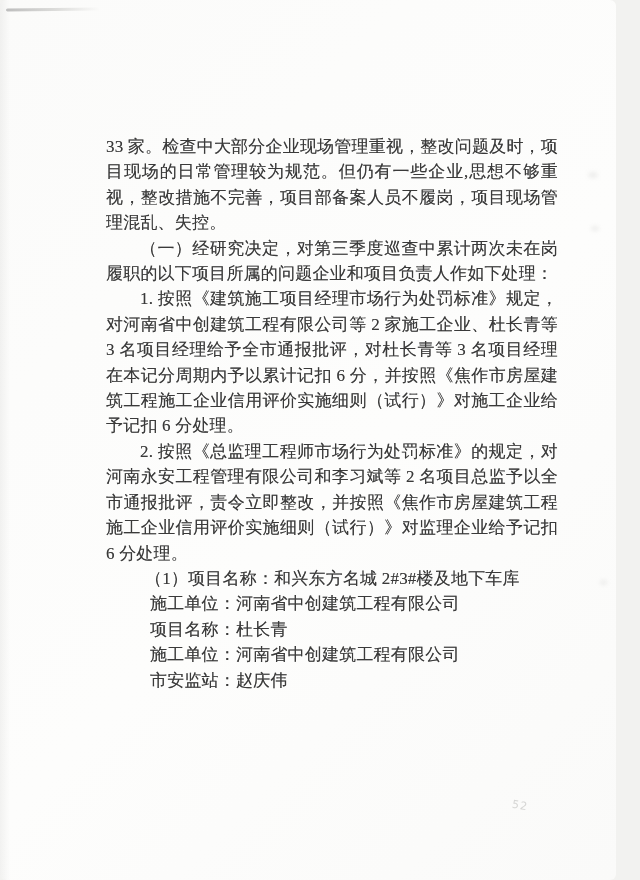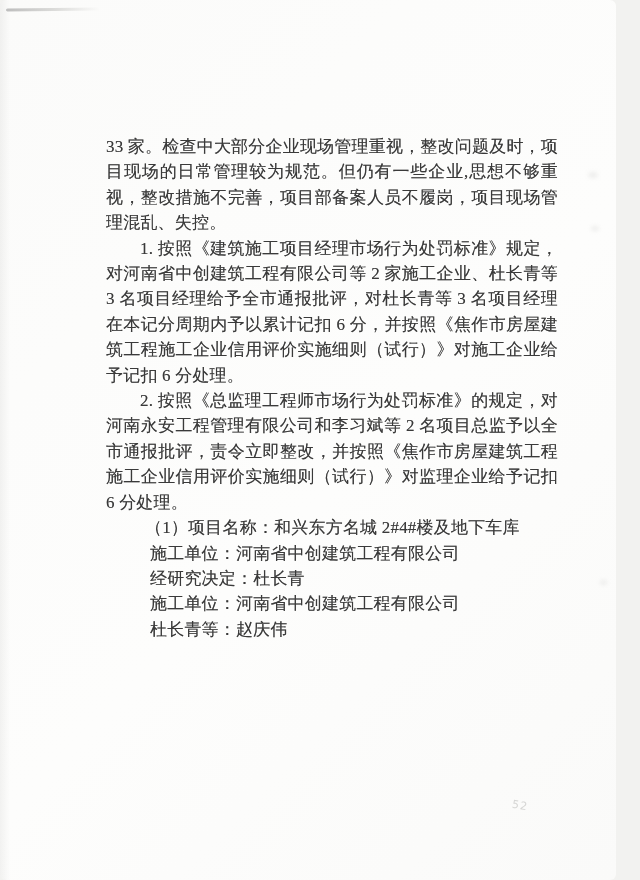--- a/index.html
+++ b/index.html
@@ -100,27 +100,28 @@
 </head>
 <body>
 
 <div class="page">
 
   <div class="artifact-top-line"></div>
   <div class="edge-shade"></div>
 
   <div class="doc">
     <p class="p-cont">33 家。检查中大部分企业现场管理重视，整改问题及时，项目现场的日常管理较为规范。但仍有一些企业,思想不够重视，整改措施不完善，项目部备案人员不履岗，项目现场管理混乱、失控。</p>
+    <p class="p-indent">（一）经研究决定，对第三季度巡查中累计两次未在岗履职的以下项目所属的问题企业和项目负责人作如下处理：</p>
     <p class="p-indent">1. 按照《建筑施工项目经理市场行为处罚标准》规定，对河南省中创建筑工程有限公司等 2 家施工企业、杜长青等 3 名项目经理给予全市通报批评，对杜长青等 3 名项目经理在本记分周期内予以累计记扣 6 分，并按照《焦作市房屋建筑工程施工企业信用评价实施细则（试行）》对施工企业给予记扣 6 分处理。</p>
     <p class="p-indent">2. 按照《总监理工程师市场行为处罚标准》的规定，对河南永安工程管理有限公司和李习斌等 2 名项目总监予以全市通报批评，责令立即整改，并按照《焦作市房屋建筑工程施工企业信用评价实施细则（试行）》对监理企业给予记扣 6 分处理。</p>
-    <p class="p-detail bracket">（1）项目名称：和兴东方名城 2#4#楼及地下车库</p>
+    <p class="p-detail bracket">（1）项目名称：和兴东方名城 2#3#楼及地下车库</p>
     <p class="p-detail">施工单位：河南省中创建筑工程有限公司</p>
-    <p class="p-detail">经研究决定：杜长青</p>
+    <p class="p-detail">项目名称：杜长青</p>
     <p class="p-detail">施工单位：河南省中创建筑工程有限公司</p>
-    <p class="p-detail">杜长青等：赵庆伟</p>
+    <p class="p-detail">市安监站：赵庆伟</p>
   </div>
 
   <div class="smudge" style="left:588px; top:172px; width:10px; height:6px;"></div>
   <div class="smudge" style="left:591px; top:226px; width:8px; height:5px;"></div>
   <div class="smudge" style="left:600px; top:580px; width:7px; height:5px;"></div>
 
   <div class="pencil-mark">52</div>
 
 </div>
 

